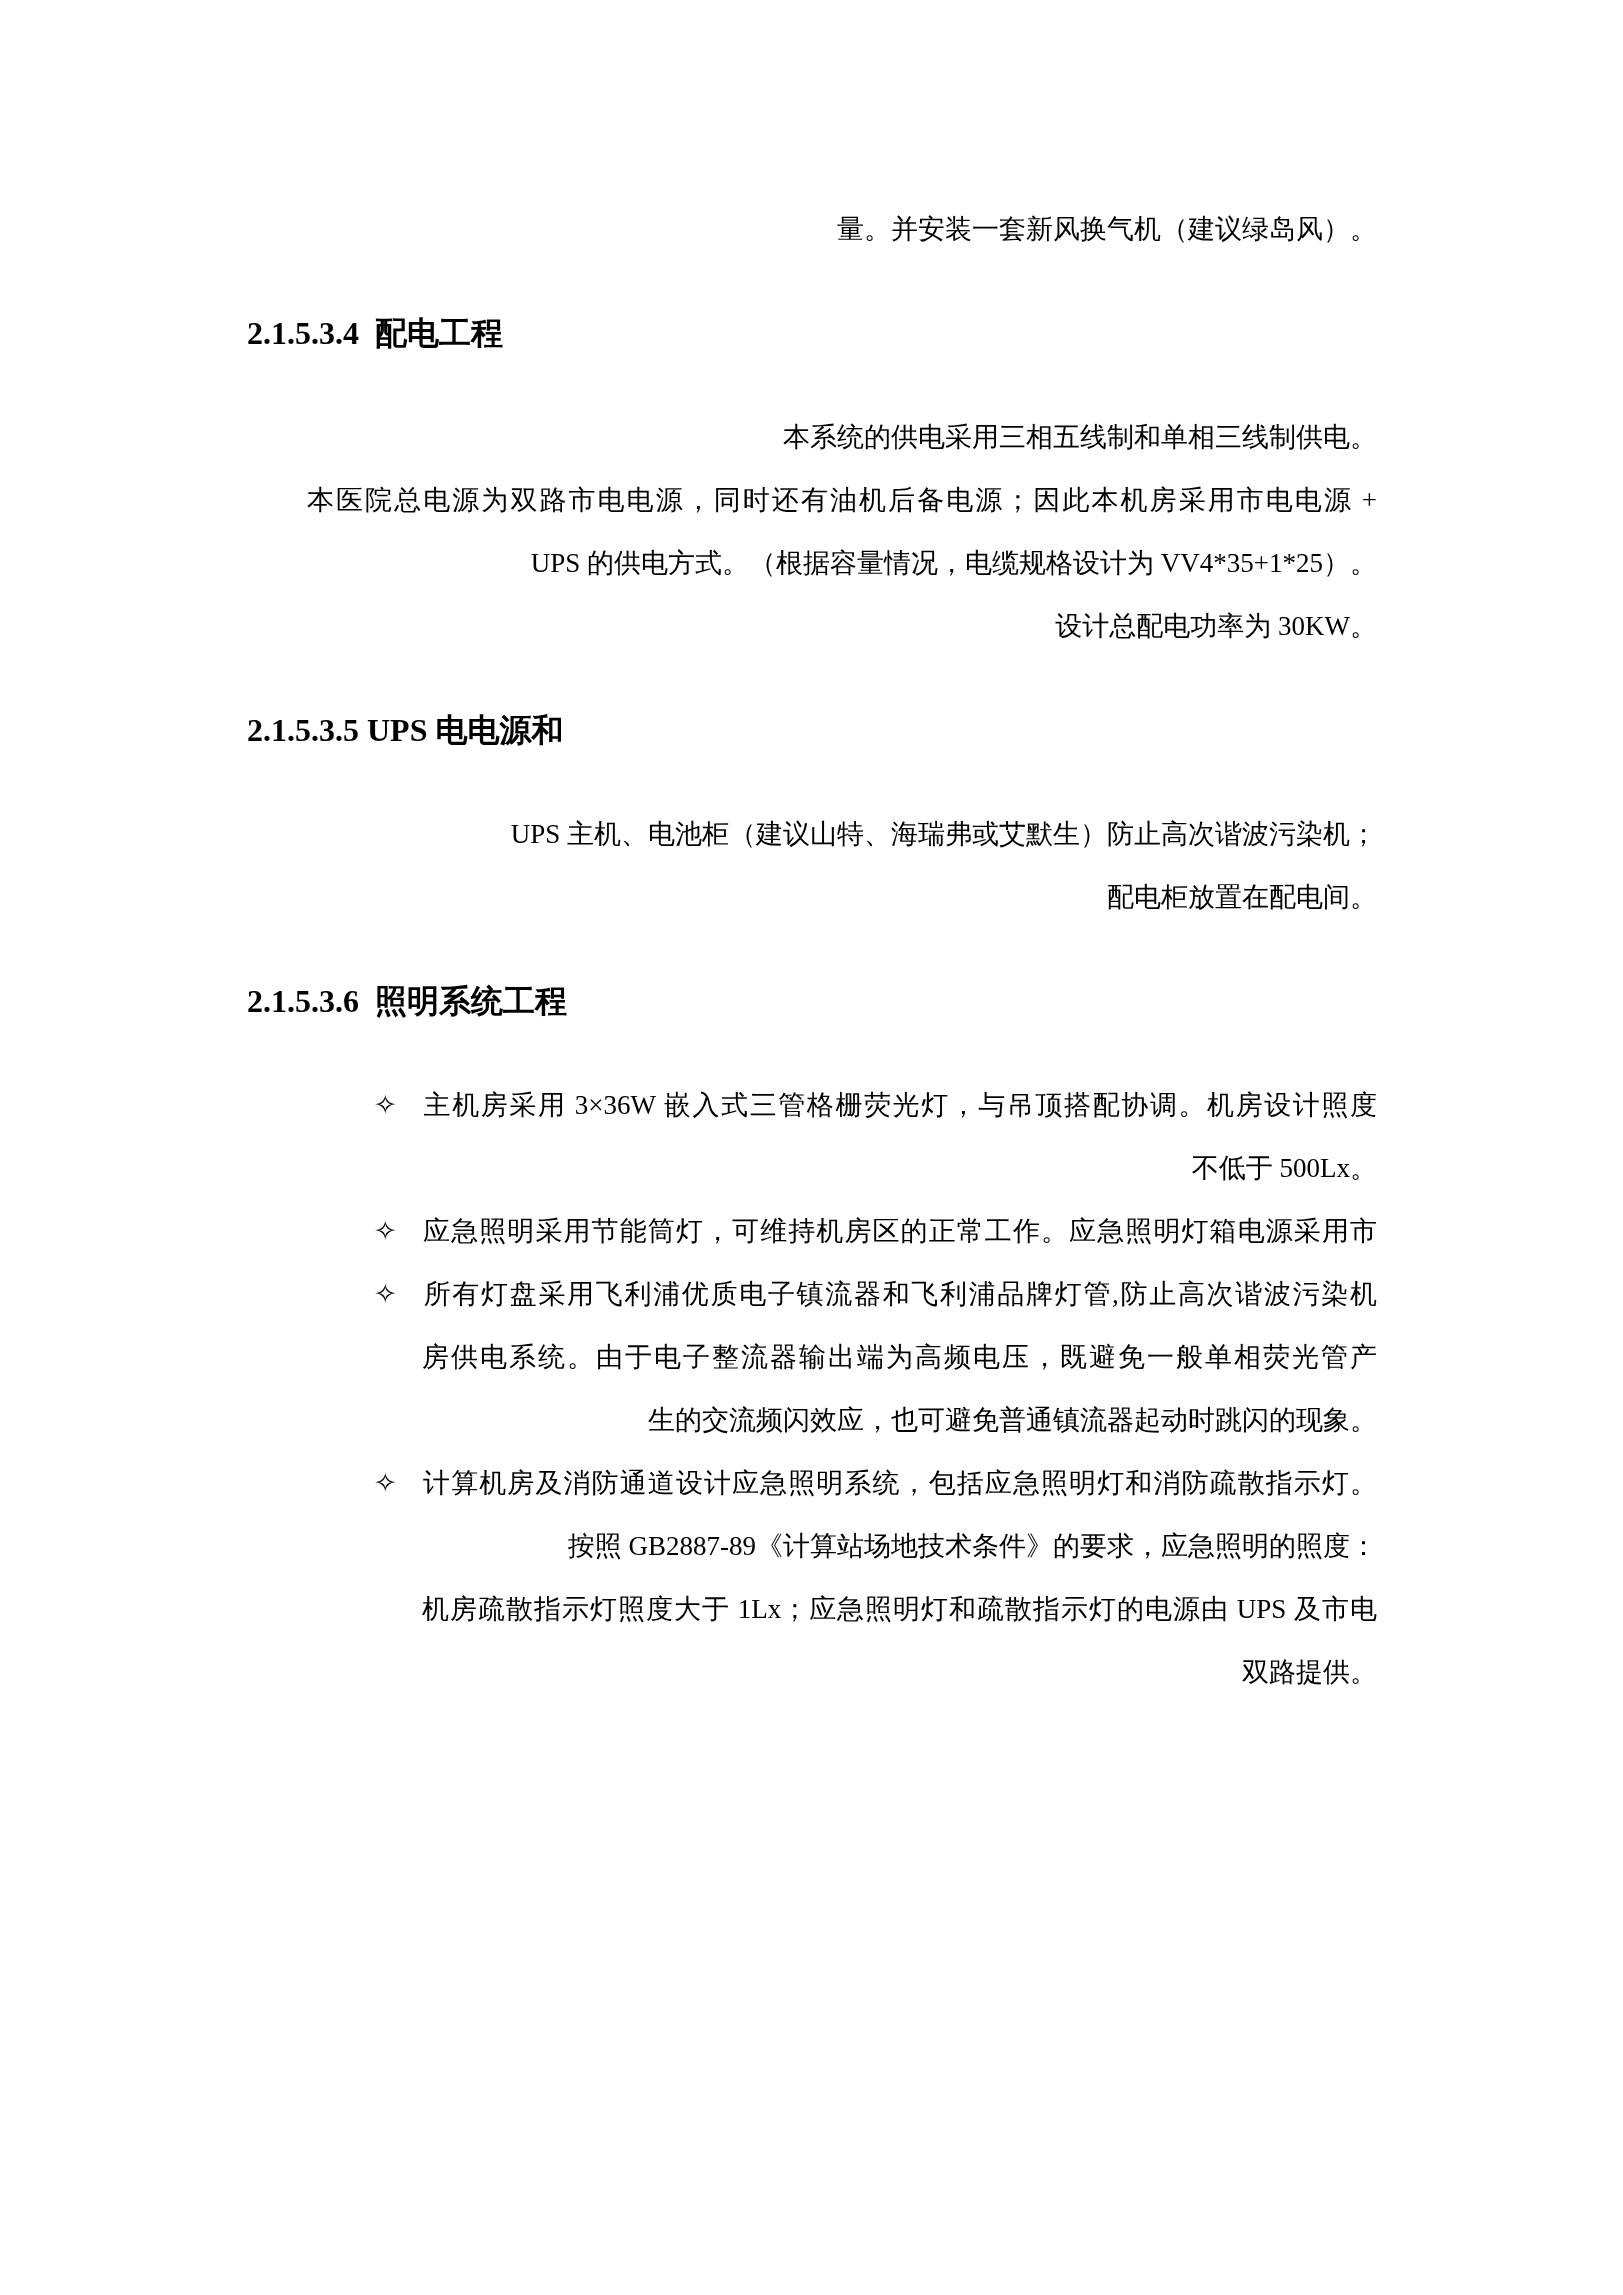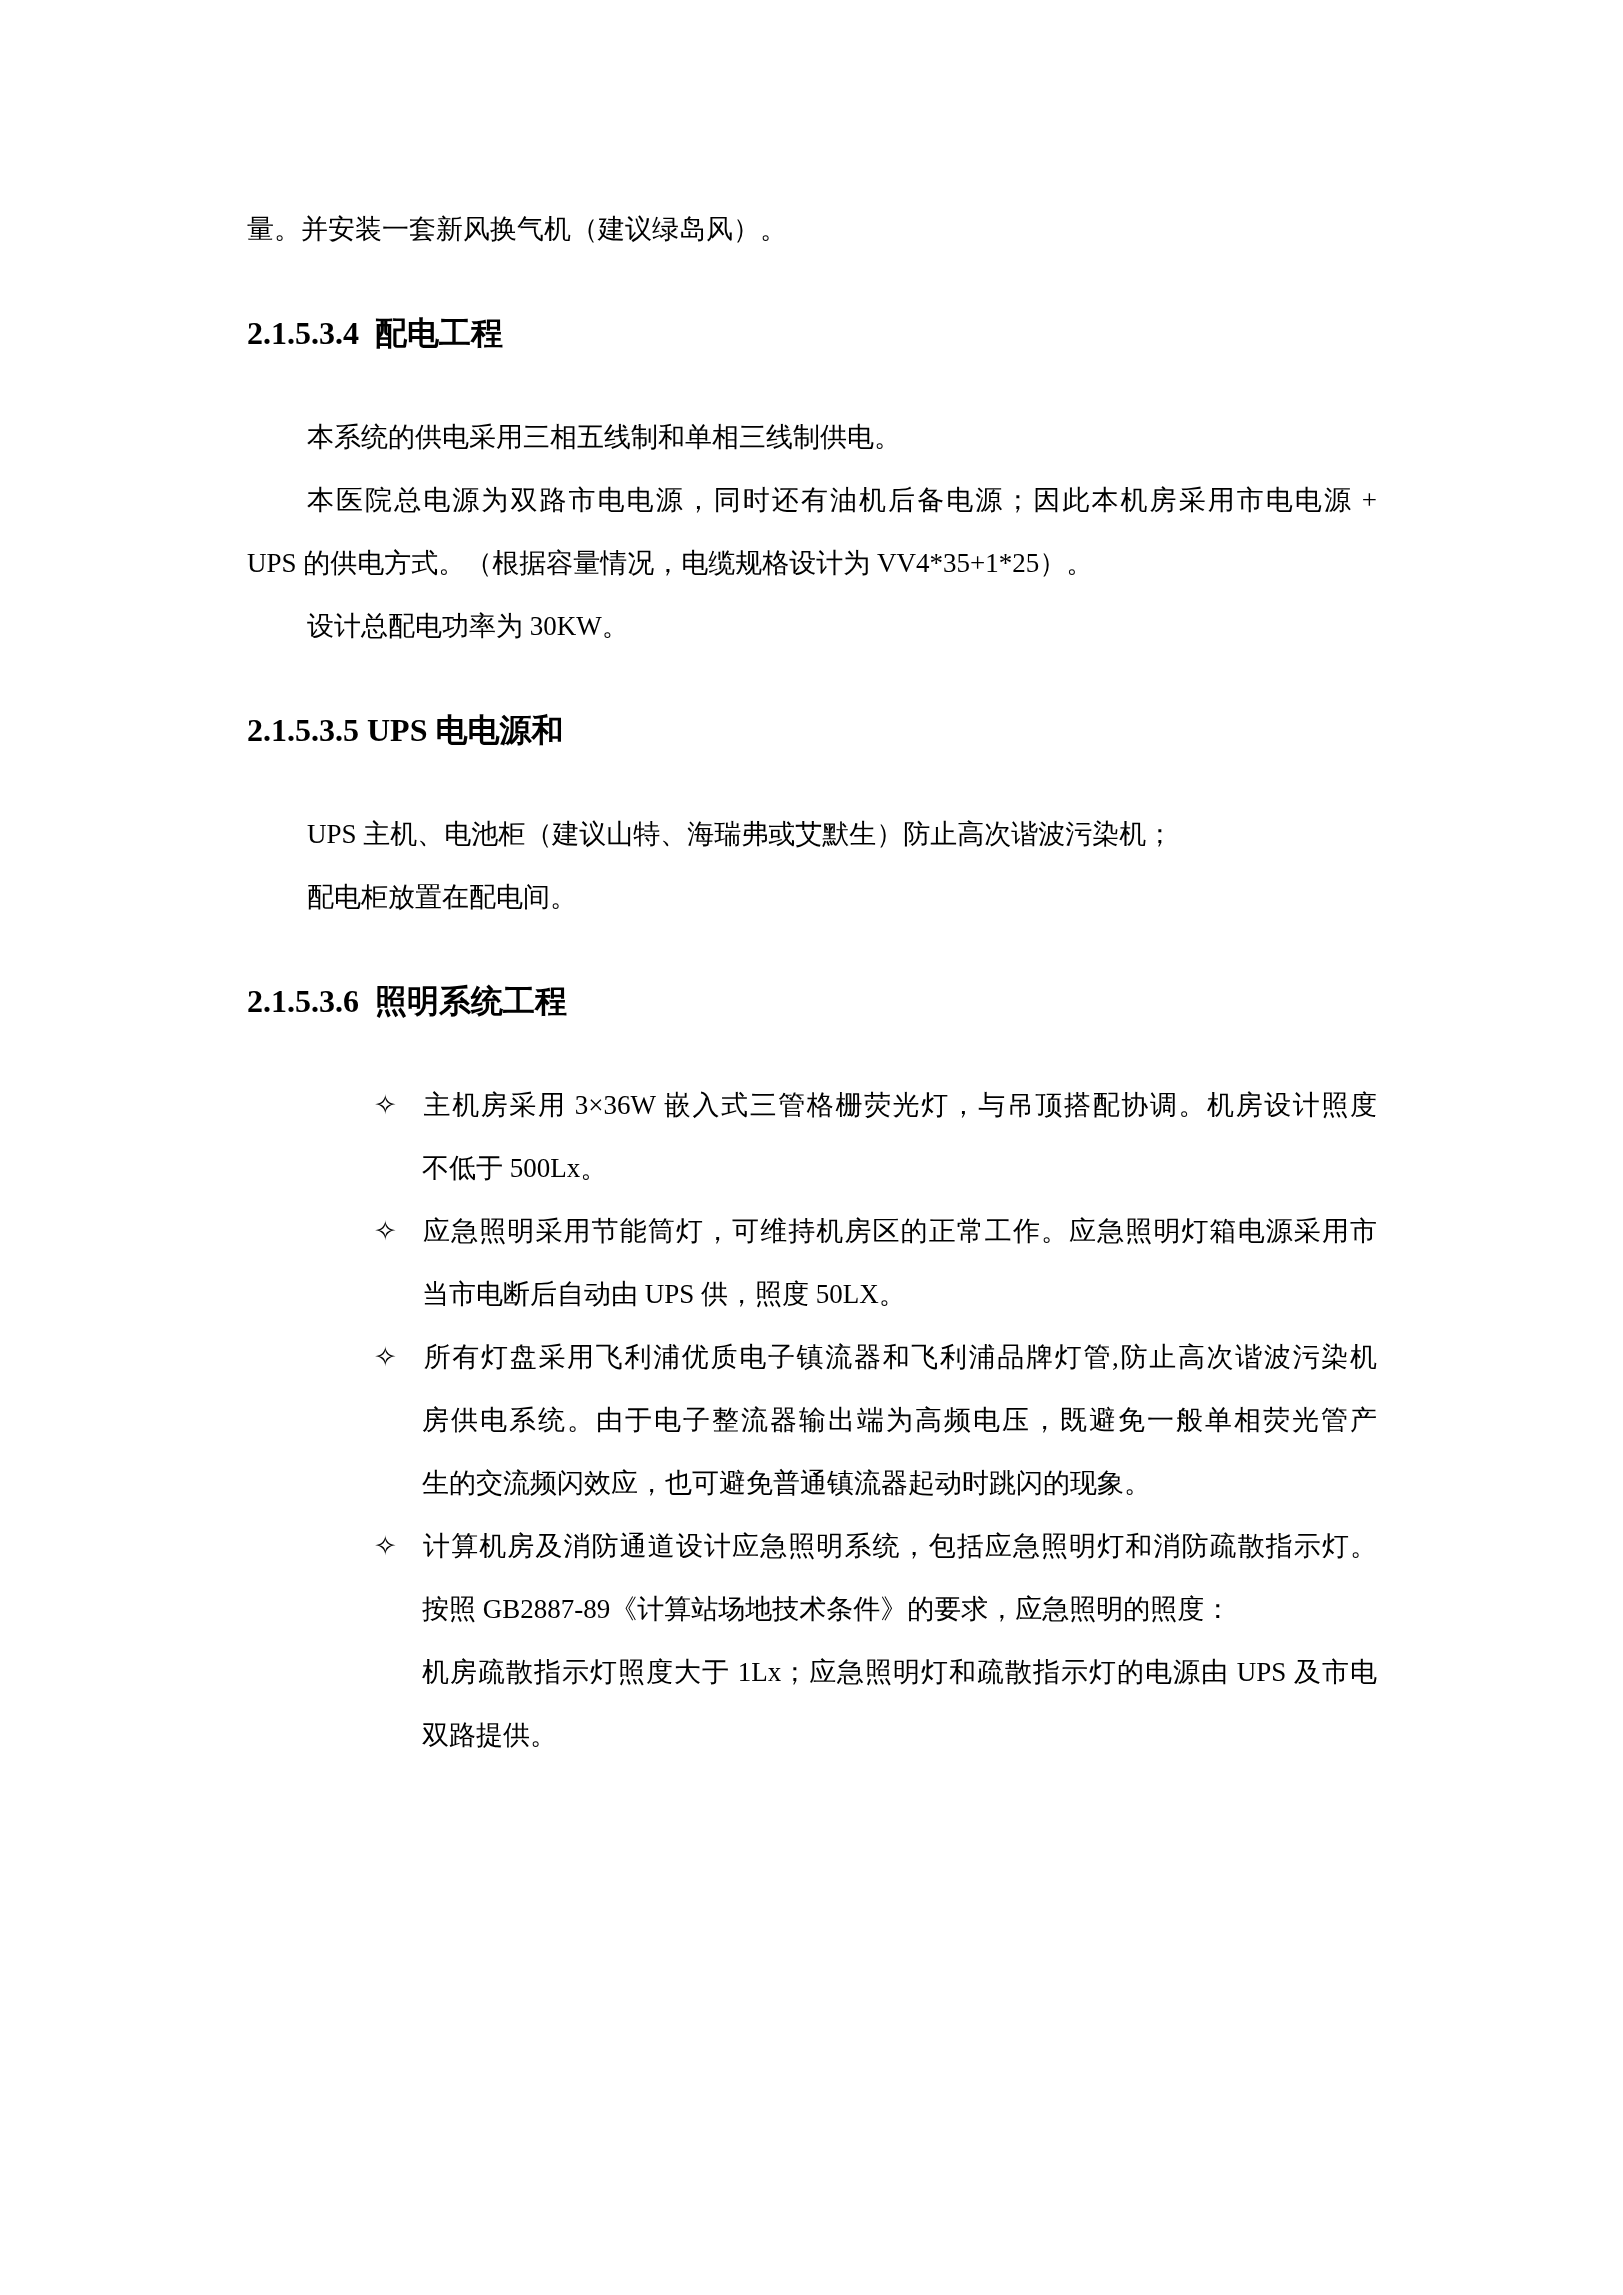--- a/index.html
+++ b/index.html
@@ -16,20 +16,21 @@
     color: #000000;
     font-family: "Liberation Serif", "DejaVu Serif", serif;
     font-size: 27px;
     line-height: 63px;
     box-sizing: border-box;
     padding: 198px 246px 0 247px;
     overflow: hidden;
   }
   .line {
     white-space: normal;
+    text-align: right;
   }
   
   .ind {
     padding-left: 60px;
   }
   
   .fill {
     text-align: justify;
     text-align-last: justify;
     text-justify: inter-ideograph;
@@ -75,21 +76,20 @@
 
 
   <div class="line bfirst fill">
     <span class="bmark">✧</span><span class="btext">主机房采用 3×36W 嵌入式三管格栅荧光灯，与吊顶搭配协调。机房设计照度</span>
   </div>
   <div class="line bcont">不低于 500Lx。</div>
 
   <div class="line bfirst fill">
     <span class="bmark">✧</span><span class="btext">应急照明采用节能筒灯，可维持机房区的正常工作。应急照明灯箱电源采用市</span>
   </div>
-  <div class="line bcont">当市电断后自动由 UPS 供，照度 50LX。</div>
 
   <div class="line bfirst fill">
     <span class="bmark">✧</span><span class="btext">所有灯盘采用飞利浦优质电子镇流器和飞利浦品牌灯管,防止高次谐波污染机</span>
   </div>
   <div class="line bcont fill">房供电系统。由于电子整流器输出端为高频电压，既避免一般单相荧光管产</div>
   <div class="line bcont">生的交流频闪效应，也可避免普通镇流器起动时跳闪的现象。</div>
 
   <div class="line bfirst fill">
     <span class="bmark">✧</span><span class="btext">计算机房及消防通道设计应急照明系统，包括应急照明灯和消防疏散指示灯。</span>
   </div>

